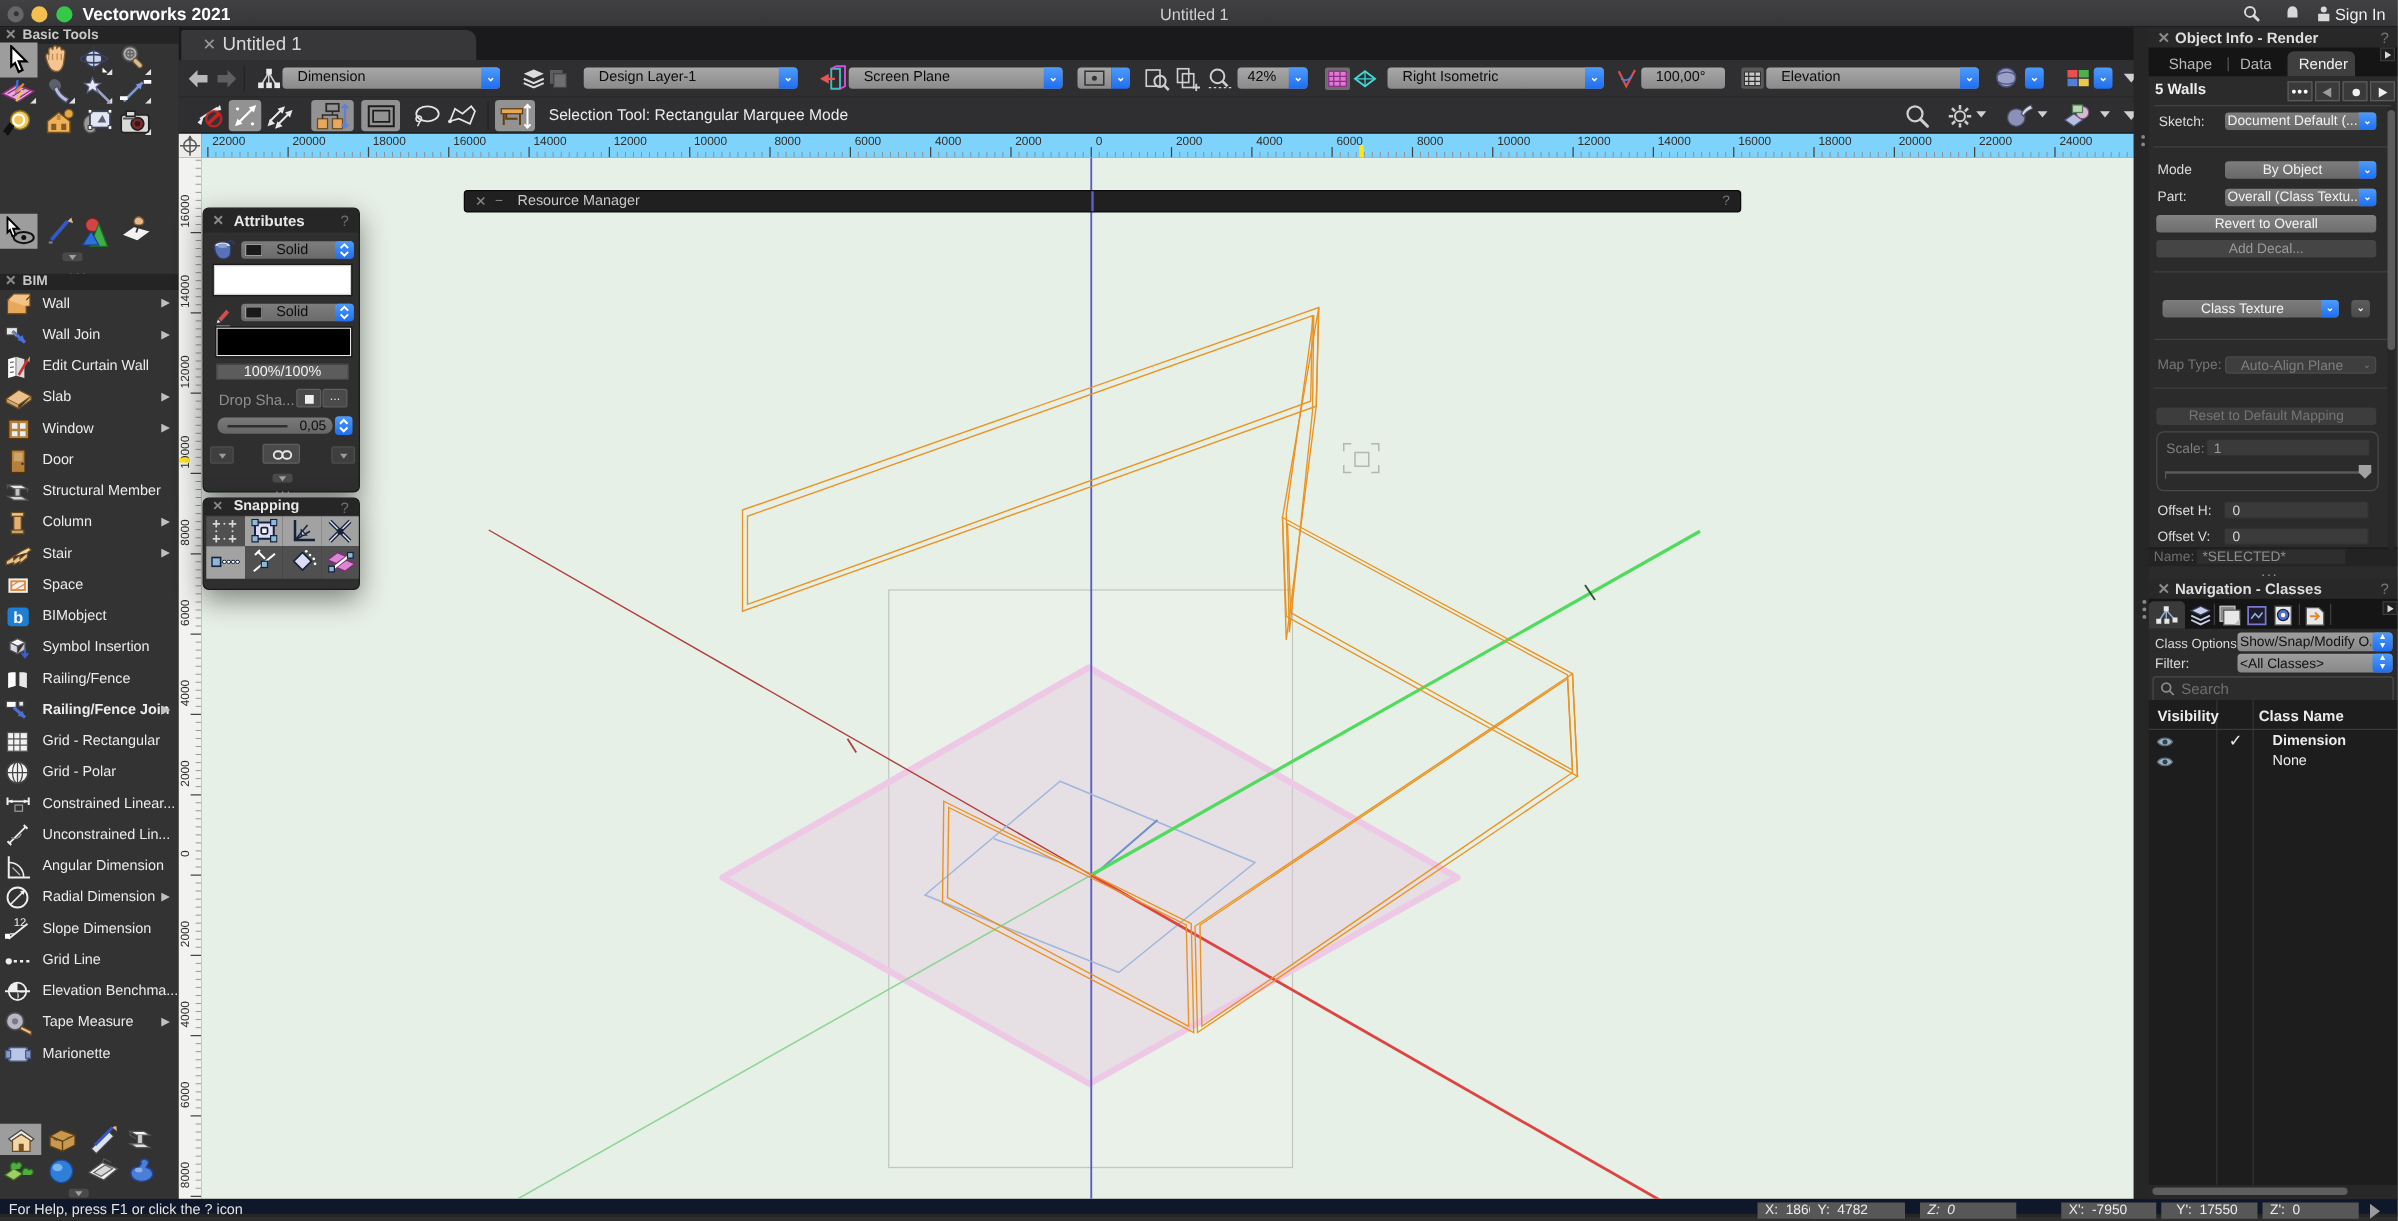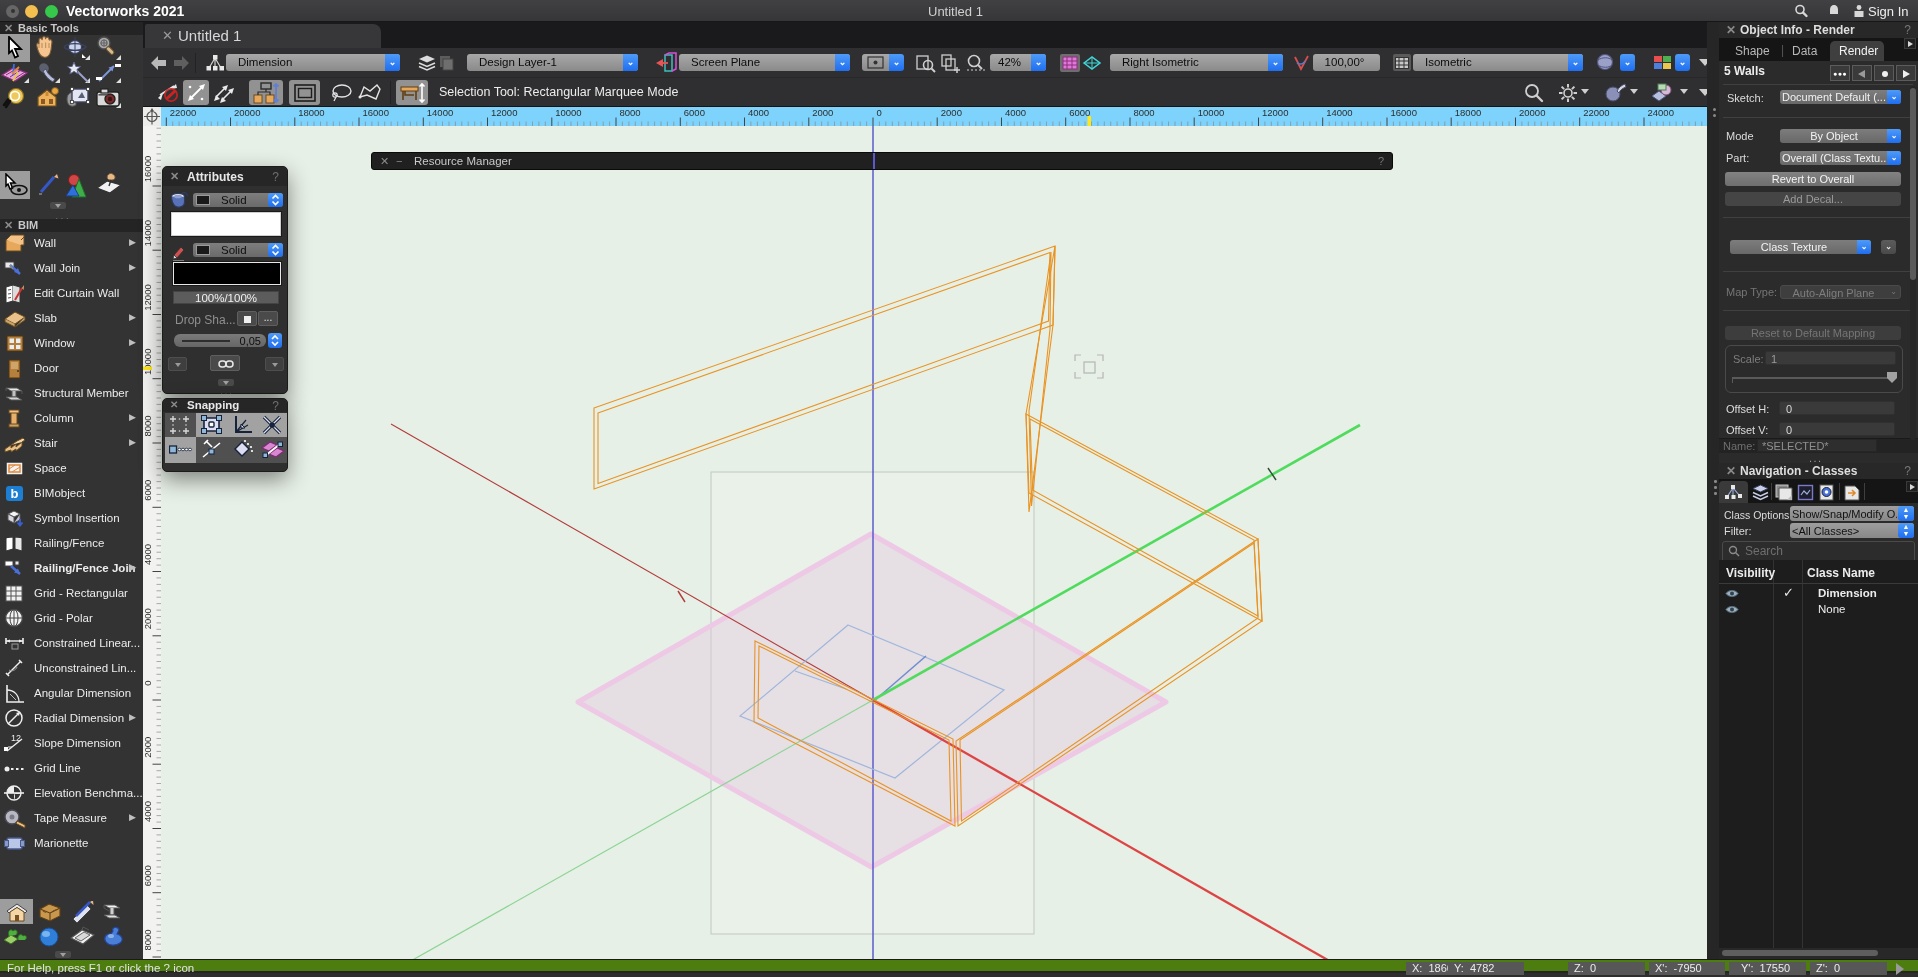--- a/index.html
+++ b/index.html
@@ -11,21 +11,21 @@
 
 #menubar { position:absolute; left:0; top:0; width:1918px; height:22px;
   background:linear-gradient(#414143,#363638); border-bottom:1px solid #161616; color:#fff; }
 .tl { position:absolute; top:4.5px; width:13px; height:13px; border-radius:50%; }
 #menubar .apptitle { position:absolute; left:66px; top:3px; font-size:14px; font-weight:bold; }
 #menubar .doctitle { position:absolute; left:928px; top:4px; font-size:13px; color:#d0d0d0; }
 #menubar .signin { position:absolute; left:1868px; top:4px; font-size:13px; color:#eee; }
 
 
 #statusbar { position:absolute; left:0; top:959px; width:1918px; height:14px;
-  background:#4d7c0f; border-top:1px solid #1a1a1a; border-bottom:2px solid #262626;}
+  background:#0f172a; border-top:1px solid #1a1a1a; border-bottom:2px solid #262626;}
 #statusbar .help { position:absolute; left:7px; top:2px; font-size:11.5px; color:#e4e4e4; }
 .sfield { position:absolute; top:2px; height:13px; background:#575757; color:#ececec;
   font-size:11px; padding:0 6px; line-height:13px; }
 
 
 #leftdock { position:absolute; left:0; top:22px; width:143px; height:937px; background:#333333; }
 .palhdr { position:relative; height:13px; background:#242424; color:#c8c8c8;
   font-size:11px; font-weight:bold; line-height:13px; padding-left:18px; }
 .palhdr .x { position:absolute; left:4px; top:0px; color:#8a8a8a; font-weight:bold; }
 .tcell { position:absolute; width:30px; height:28px; }
@@ -105,21 +105,21 @@
     <circle cx="7" cy="3.5" r="2.4" fill="#d8d8d8"></circle>
     <rect x="2.5" y="7" width="9" height="6" fill="#d8d8d8"></rect>
   </svg>
   <div class="signin">Sign In</div>
 </div>
 
 <div id="statusbar">
   <div class="help">For Help, press F1 or click the ? icon</div>
   <div class="sfield" style="left:1406px;width:78px;">X:&nbsp; 18664</div>
   <div class="sfield" style="left:1448px;width:76px;">Y:&nbsp; 4782</div>
-  <div class="sfield" style="left:1568px;width:77px;">Z:&nbsp; 0</div>
+  <div class="sfield" style="left:1536px;width:77px;font-style:italic;">Z:&nbsp; 0</div>
   <div class="sfield" style="left:1649px;width:76px;">X':&nbsp; -7950</div>
   <div class="sfield" style="left:1729px;width:77px;padding-left:12px;">Y':&nbsp; 17550</div>
   <div class="sfield" style="left:1810px;width:77px;">Z':&nbsp; 0</div>
   <div class="abs" style="left:1896px;top:3px;width:0;height:0;border-left:8px solid #9a9a9a;border-top:6px solid transparent;border-bottom:6px solid transparent;"></div>
 </div>
 
 <div id="leftdock">
   <div class="palhdr" style="position:absolute;left:0;top:0;width:143px;"><span class="x">✕</span>Basic Tools</div>
 
   <div class="tcell tsel" style="left:0;top:12px;"></div>
@@ -604,21 +604,21 @@
   <div class="dd" style="left:1170px;width:67px;">
         <span class="txt" style="right:4px;">100,00°</span>
       </div>
   <div class="abs" style="left:1250px;top:6px;width:18px;height:17px;background:#5a5a5a;border-radius:2px;">
     <svg style="position:absolute;left:2px;top:2.5px" width="14" height="12" viewBox="0 0 14 12">
       <rect x="0.5" y="0.5" width="13" height="11" fill="#c8c8c8" stroke="#333"></rect>
       <path d="M0.5 4 L13.5 4 M0.5 8 L13.5 8 M4 0.5 L4 11.5 M9 0.5 L9 11.5" stroke="#333"></path>
     </svg>
   </div>
   <div class="dd" style="left:1270px;width:170px;">
-        <span class="txt" style="text-align:left;padding-left:12px;">Isometric</span>
+        <span class="txt" style="text-align:left;padding-left:12px;">Elevation</span>
         <span class="chev">⌄</span>
       </div>
   <div class="abs" style="left:1450px;top:5px;width:24px;height:19px;">
     <svg width="24" height="19" viewBox="0 0 24 19">
           <circle cx="12" cy="9" r="7.5" fill="#9aa0c8" stroke="#50567e" stroke-width="1.2"></circle>
           <path d="M5 7 C9 4 16 4 19 7 M5 12 C9 15 16 15 19 12" stroke="#50567e" fill="none"></path>
         </svg>
   </div>
   <div class="abs" style="left:1477px;top:6px;width:15px;height:17px;background:linear-gradient(#4e9bf8,#1f6ef0);border-radius:3px;color:#fff;font-size:9px;text-align:center;line-height:16px;font-weight:bold;">⌄</div>
   <div class="abs" style="left:1510px;top:6px;width:20px;height:17px;">

